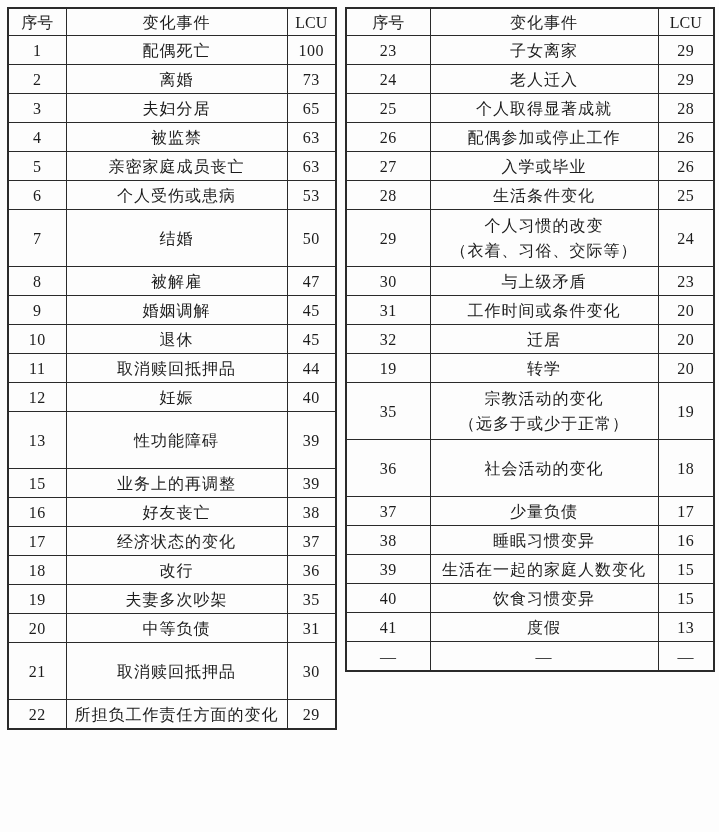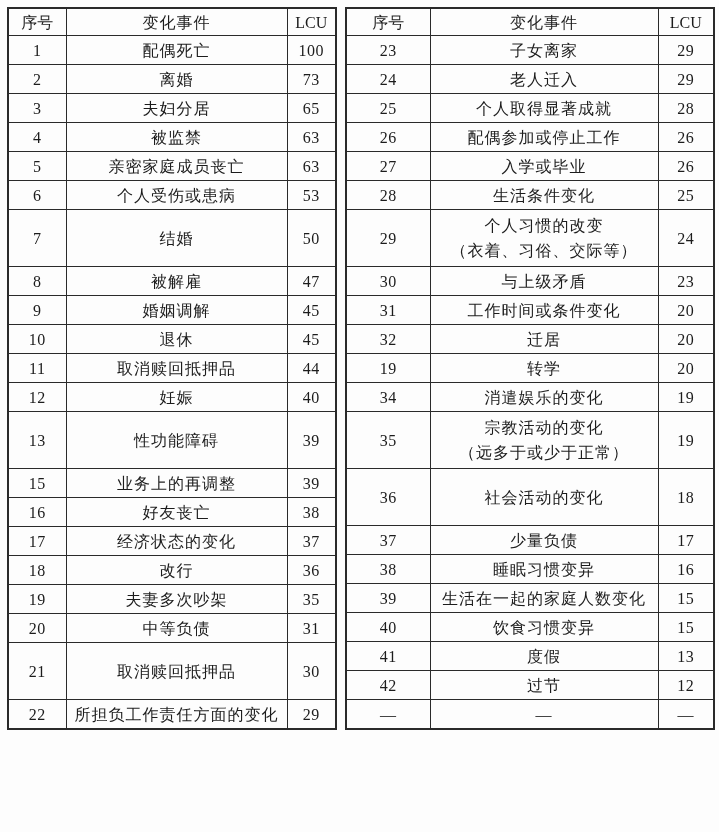--- a/index.html
+++ b/index.html
@@ -248,25 +248,20 @@
           <tr class="row-normal">
             <td class="serial-cell">32</td>
             <td class="event-cell">迁居</td>
             <td class="lcu-cell">20</td>
           </tr>
           <tr class="row-normal">
             <td class="serial-cell">19</td>
             <td class="event-cell">转学</td>
             <td class="lcu-cell">20</td>
           </tr>
-          <tr class="row-normal">
-            <td class="serial-cell">34</td>
-            <td class="event-cell">消遣娱乐的变化</td>
-            <td class="lcu-cell">19</td>
-          </tr>
           <tr class="row-tall">
             <td class="serial-cell">35</td>
             <td class="event-cell">宗教活动的变化
 （远多于或少于正常）</td>
             <td class="lcu-cell">19</td>
           </tr>
           <tr class="row-tall">
             <td class="serial-cell">36</td>
             <td class="event-cell">社会活动的变化</td>
             <td class="lcu-cell">18</td>
@@ -290,25 +285,20 @@
             <td class="serial-cell">40</td>
             <td class="event-cell">饮食习惯变异</td>
             <td class="lcu-cell">15</td>
           </tr>
           <tr class="row-normal">
             <td class="serial-cell">41</td>
             <td class="event-cell">度假</td>
             <td class="lcu-cell">13</td>
           </tr>
           <tr class="row-normal">
-            <td class="serial-cell">42</td>
-            <td class="event-cell">过节</td>
-            <td class="lcu-cell">12</td>
-          </tr>
-          <tr class="row-normal">
             <td class="serial-cell">—</td>
             <td class="event-cell">—</td>
             <td class="lcu-cell">—</td>
           </tr>
         </tbody>
     </table>
 
   </div>
 </div>
 

